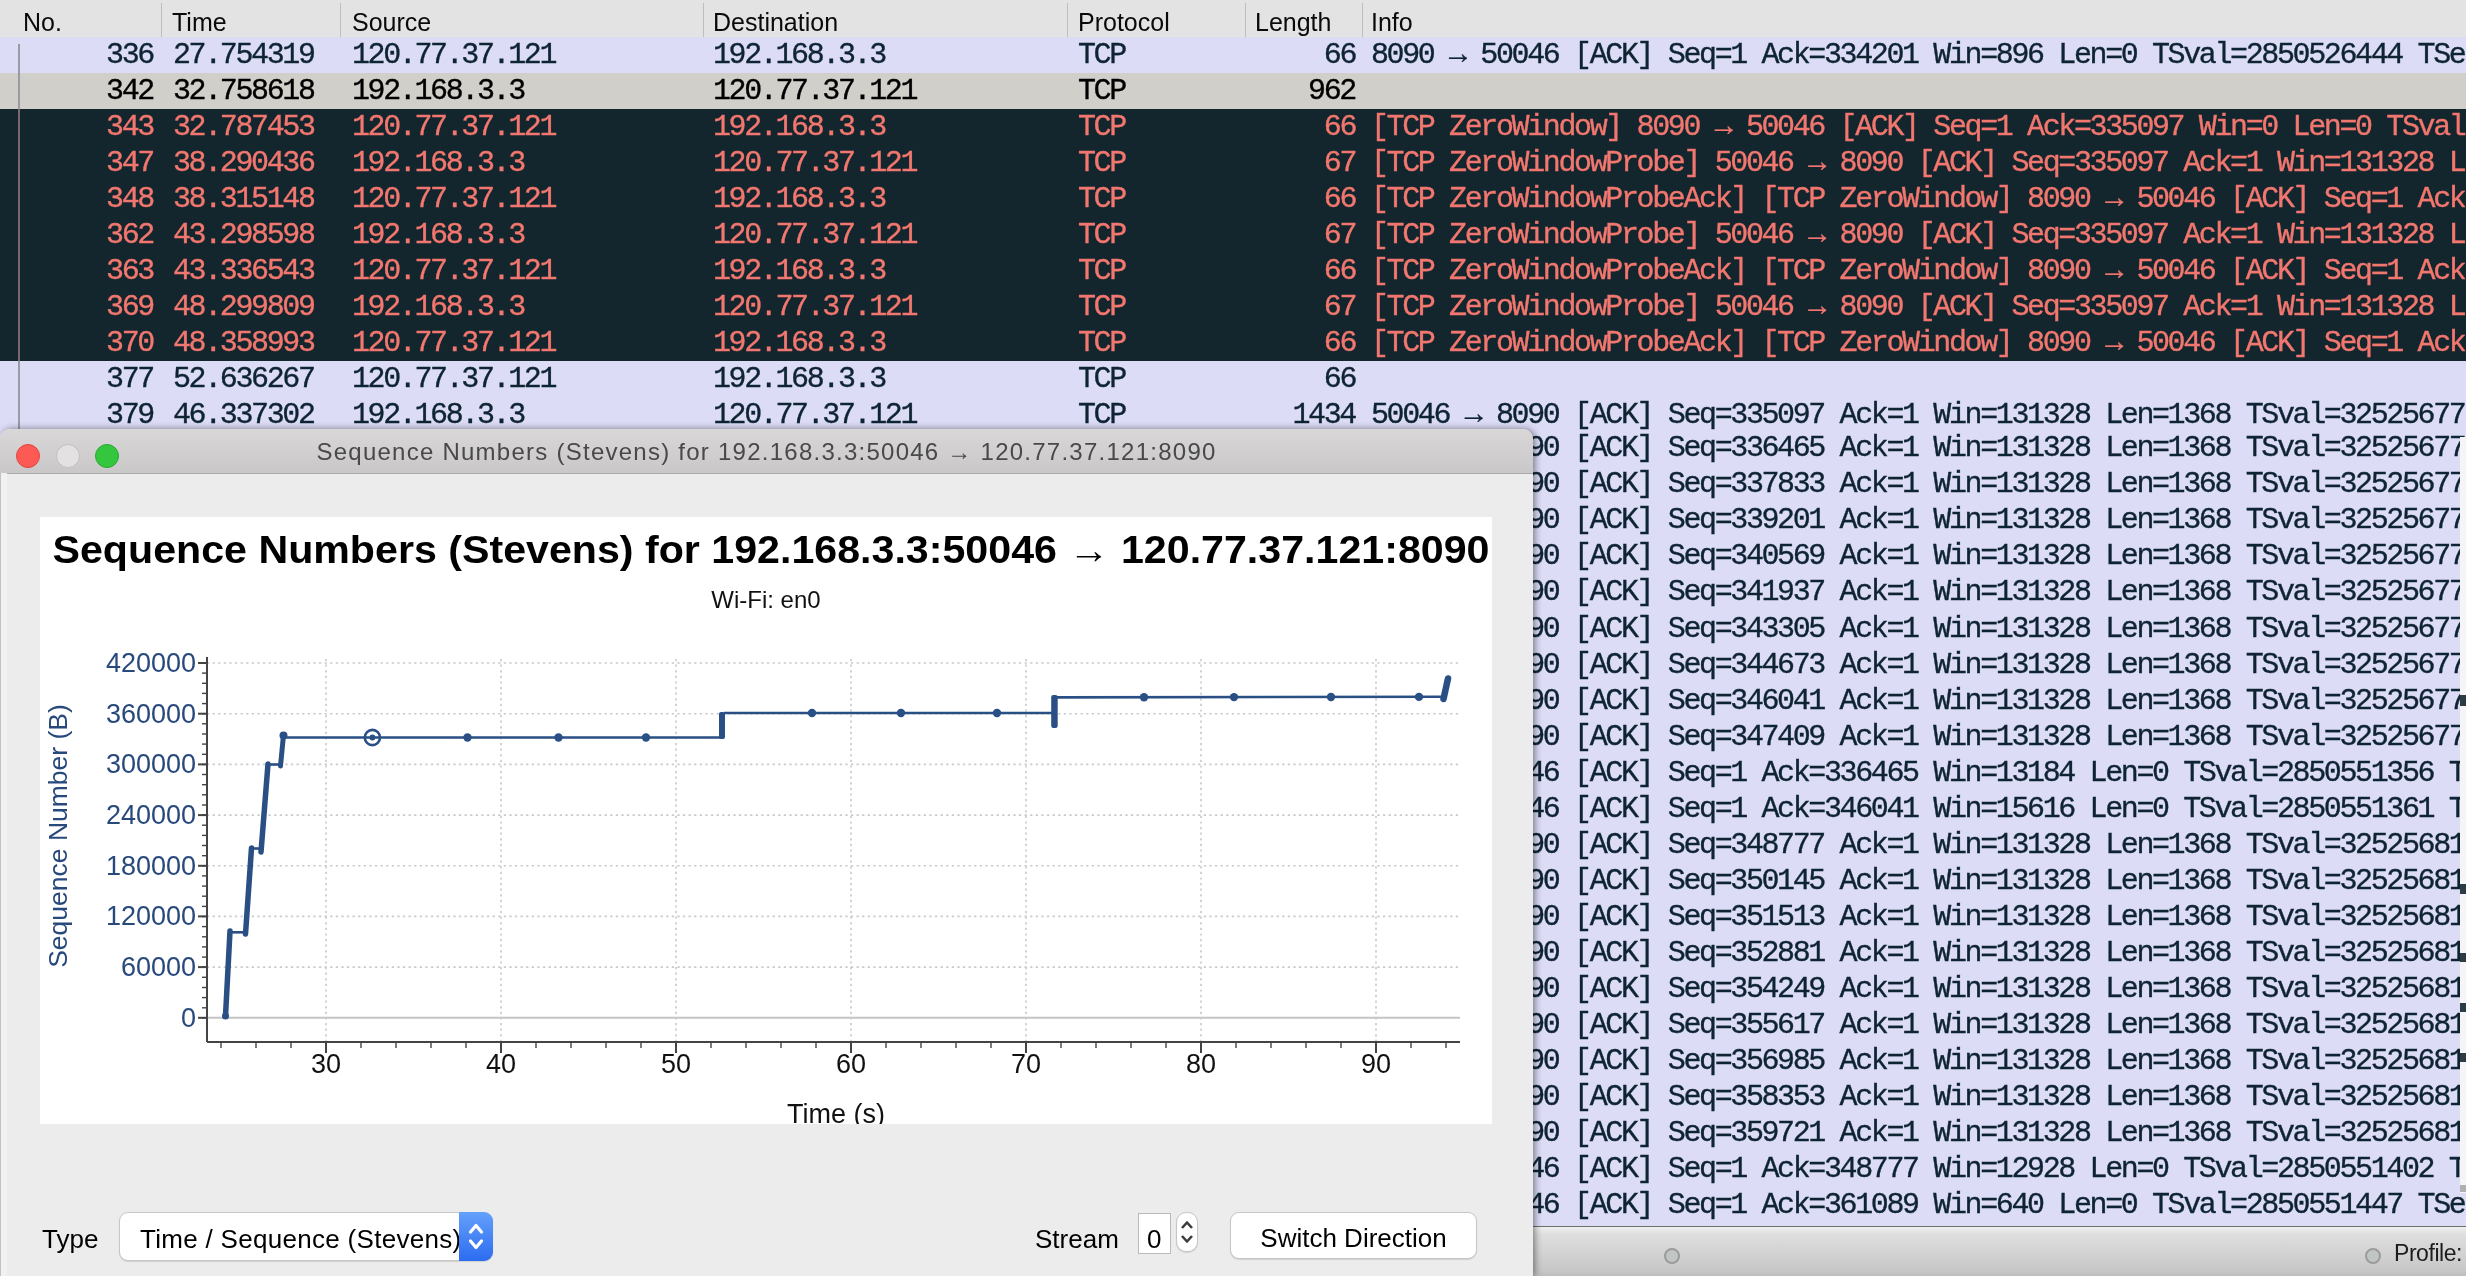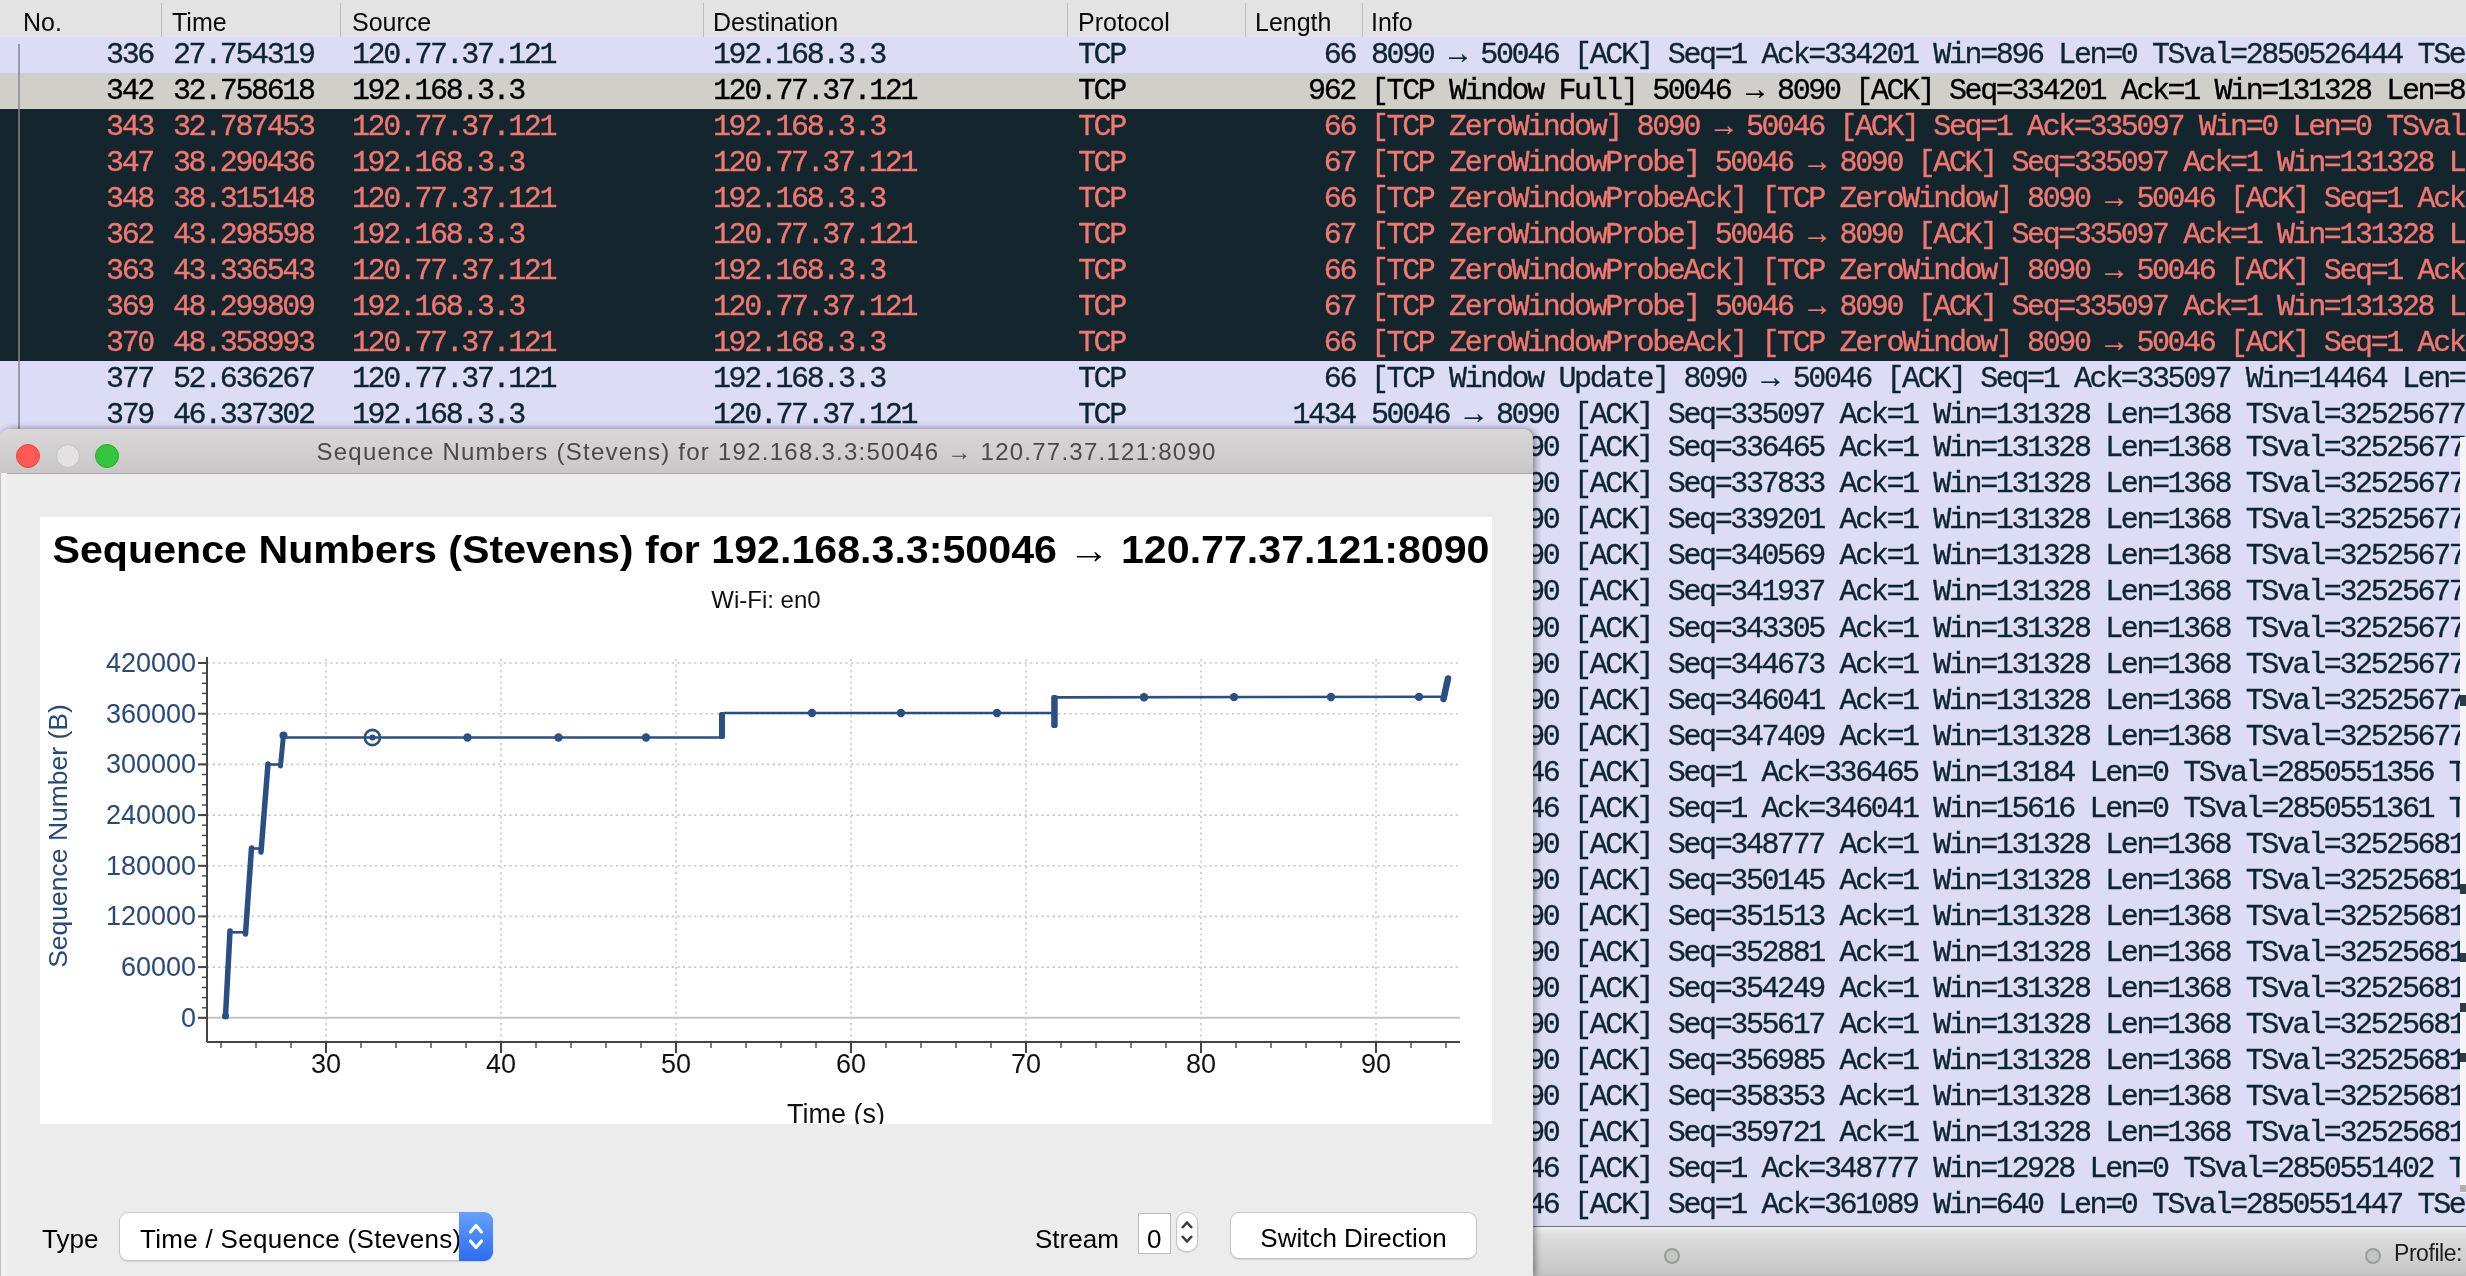--- a/index.html
+++ b/index.html
@@ -32,29 +32,29 @@
     <i style="left:1362px"></i>
     <div style="left:23px">No.</div>
     <div style="left:172px">Time</div>
     <div style="left:352px">Source</div>
     <div style="left:713px">Destination</div>
     <div style="left:1078px">Protocol</div>
     <div style="left:1255px">Length</div>
     <div style="left:1371px">Info</div>
   </div>
 <div class="row lav" style="top:37.4px"><span style="left:106.1px">336</span><span style="left:173px">27.754319</span><span style="left:352px">120.77.37.121</span><span style="left:713px">192.168.3.3</span><span style="left:1078px">TCP</span><span style="left:1323.8px">66</span><span style="left:1371px">8090 → 50046 [ACK] Seq=1 Ack=334201 Win=896 Len=0 TSval=2850526444 TSe</span></div>
-<div class="row sel" style="top:73.4px"><span style="left:106.1px">342</span><span style="left:173px">32.758618</span><span style="left:352px">192.168.3.3</span><span style="left:713px">120.77.37.121</span><span style="left:1078px">TCP</span><span style="left:1308.1px">962</span><span style="left:1371px">[TCP Window Full] 50046 → 8090 [ACK] Seq=334201 Ack=1 Win=131328 Len=8</span></div>
+<div class="row sel" style="top:73.4px"><span style="left:106.1px">342</span><span style="left:173px">32.758618</span><span style="left:352px">192.168.3.3</span><span style="left:713px">120.77.37.121</span><span style="left:1078px">TCP</span><span style="left:1308.1px">962</span></div>
 <div class="row dark" style="top:109.4px"><span style="left:106.1px">343</span><span style="left:173px">32.787453</span><span style="left:352px">120.77.37.121</span><span style="left:713px">192.168.3.3</span><span style="left:1078px">TCP</span><span style="left:1323.8px">66</span><span style="left:1371px">[TCP ZeroWindow] 8090 → 50046 [ACK] Seq=1 Ack=335097 Win=0 Len=0 TSval</span></div>
 <div class="row dark" style="top:145.4px"><span style="left:106.1px">347</span><span style="left:173px">38.290436</span><span style="left:352px">192.168.3.3</span><span style="left:713px">120.77.37.121</span><span style="left:1078px">TCP</span><span style="left:1323.8px">67</span><span style="left:1371px">[TCP ZeroWindowProbe] 50046 → 8090 [ACK] Seq=335097 Ack=1 Win=131328 L</span></div>
 <div class="row dark" style="top:181.4px"><span style="left:106.1px">348</span><span style="left:173px">38.315148</span><span style="left:352px">120.77.37.121</span><span style="left:713px">192.168.3.3</span><span style="left:1078px">TCP</span><span style="left:1323.8px">66</span><span style="left:1371px">[TCP ZeroWindowProbeAck] [TCP ZeroWindow] 8090 → 50046 [ACK] Seq=1 Ack</span></div>
 <div class="row dark" style="top:217.4px"><span style="left:106.1px">362</span><span style="left:173px">43.298598</span><span style="left:352px">192.168.3.3</span><span style="left:713px">120.77.37.121</span><span style="left:1078px">TCP</span><span style="left:1323.8px">67</span><span style="left:1371px">[TCP ZeroWindowProbe] 50046 → 8090 [ACK] Seq=335097 Ack=1 Win=131328 L</span></div>
 <div class="row dark" style="top:253.4px"><span style="left:106.1px">363</span><span style="left:173px">43.336543</span><span style="left:352px">120.77.37.121</span><span style="left:713px">192.168.3.3</span><span style="left:1078px">TCP</span><span style="left:1323.8px">66</span><span style="left:1371px">[TCP ZeroWindowProbeAck] [TCP ZeroWindow] 8090 → 50046 [ACK] Seq=1 Ack</span></div>
 <div class="row dark" style="top:289.4px"><span style="left:106.1px">369</span><span style="left:173px">48.299809</span><span style="left:352px">192.168.3.3</span><span style="left:713px">120.77.37.121</span><span style="left:1078px">TCP</span><span style="left:1323.8px">67</span><span style="left:1371px">[TCP ZeroWindowProbe] 50046 → 8090 [ACK] Seq=335097 Ack=1 Win=131328 L</span></div>
 <div class="row dark" style="top:325.4px"><span style="left:106.1px">370</span><span style="left:173px">48.358993</span><span style="left:352px">120.77.37.121</span><span style="left:713px">192.168.3.3</span><span style="left:1078px">TCP</span><span style="left:1323.8px">66</span><span style="left:1371px">[TCP ZeroWindowProbeAck] [TCP ZeroWindow] 8090 → 50046 [ACK] Seq=1 Ack</span></div>
-<div class="row lav" style="top:361.4px"><span style="left:106.1px">377</span><span style="left:173px">52.636267</span><span style="left:352px">120.77.37.121</span><span style="left:713px">192.168.3.3</span><span style="left:1078px">TCP</span><span style="left:1323.8px">66</span><span style="left:1371px">[TCP Window Update] 8090 → 50046 [ACK] Seq=1 Ack=335097 Win=14464 Len=</span></div>
+<div class="row lav" style="top:361.4px"><span style="left:106.1px">377</span><span style="left:173px">52.636267</span><span style="left:352px">120.77.37.121</span><span style="left:713px">192.168.3.3</span><span style="left:1078px">TCP</span><span style="left:1323.8px">66</span></div>
 <div class="row lav" style="top:397.4px"><span style="left:106.1px">379</span><span style="left:173px">46.337302</span><span style="left:352px">192.168.3.3</span><span style="left:713px">120.77.37.121</span><span style="left:1078px">TCP</span><span style="left:1292.5px">1434</span><span style="left:1371px">50046 → 8090 [ACK] Seq=335097 Ack=1 Win=131328 Len=1368 TSval=32525677</span></div>
 <div class="row lav" style="top:430.2px;height:36.05px"><span style="left:1371px">50046 → 8090 [ACK] Seq=336465 Ack=1 Win=131328 Len=1368 TSval=32525677</span></div>
 <div class="row lav" style="top:466.2px;height:36.05px"><span style="left:1371px">50046 → 8090 [ACK] Seq=337833 Ack=1 Win=131328 Len=1368 TSval=32525677</span></div>
 <div class="row lav" style="top:502.3px;height:36.05px"><span style="left:1371px">50046 → 8090 [ACK] Seq=339201 Ack=1 Win=131328 Len=1368 TSval=32525677</span></div>
 <div class="row lav" style="top:538.4px;height:36.05px"><span style="left:1371px">50046 → 8090 [ACK] Seq=340569 Ack=1 Win=131328 Len=1368 TSval=32525677</span></div>
 <div class="row lav" style="top:574.4px;height:36.05px"><span style="left:1371px">50046 → 8090 [ACK] Seq=341937 Ack=1 Win=131328 Len=1368 TSval=32525677</span></div>
 <div class="row lav" style="top:610.5px;height:36.05px"><span style="left:1371px">50046 → 8090 [ACK] Seq=343305 Ack=1 Win=131328 Len=1368 TSval=32525677</span></div>
 <div class="row lav" style="top:646.5px;height:36.05px"><span style="left:1371px">50046 → 8090 [ACK] Seq=344673 Ack=1 Win=131328 Len=1368 TSval=32525677</span></div>
 <div class="row lav" style="top:682.5px;height:36.05px"><span style="left:1371px">50046 → 8090 [ACK] Seq=346041 Ack=1 Win=131328 Len=1368 TSval=32525677</span></div>
 <div class="row lav" style="top:718.6px;height:36.05px"><span style="left:1371px">50046 → 8090 [ACK] Seq=347409 Ack=1 Win=131328 Len=1368 TSval=32525677</span></div>

